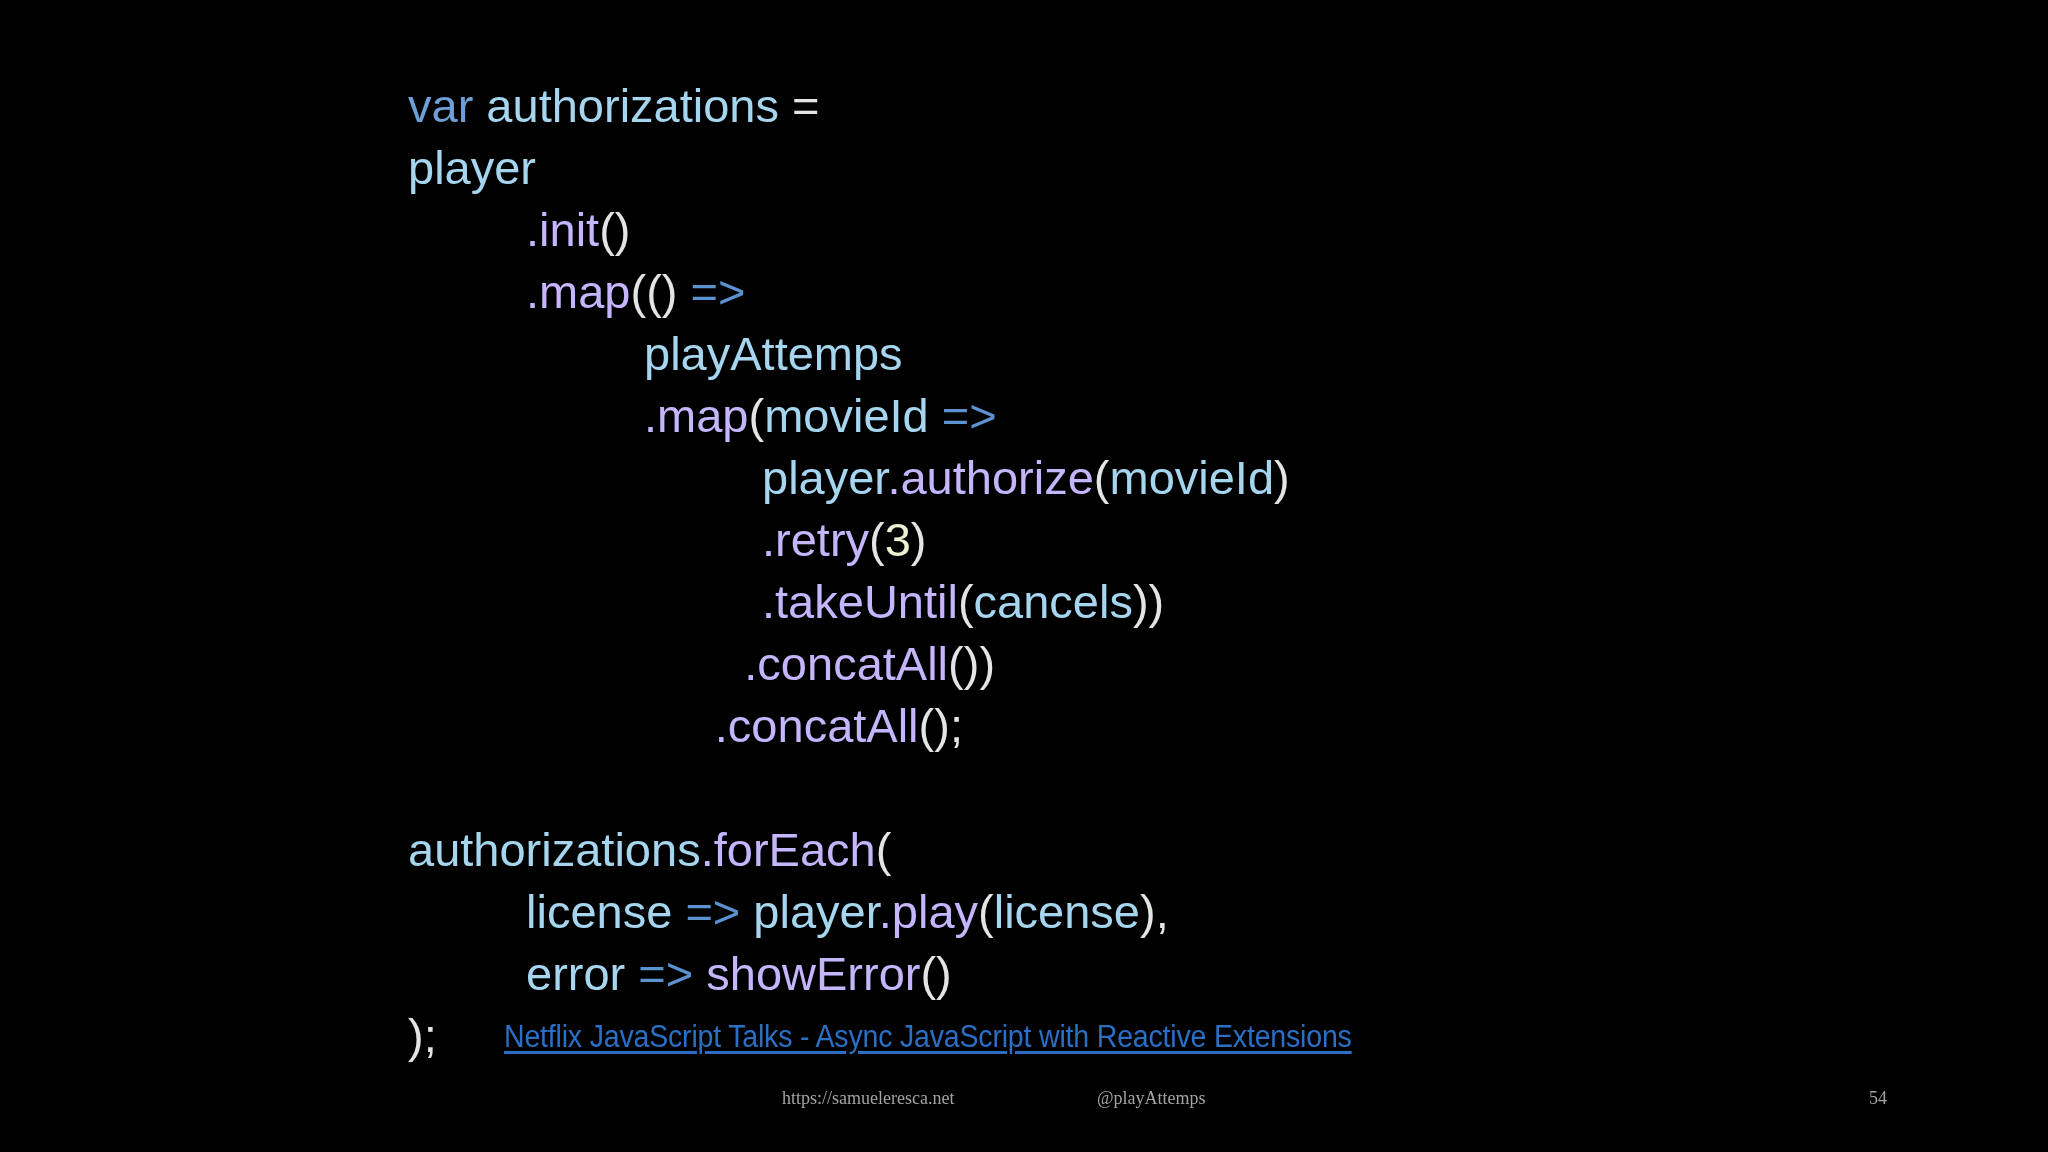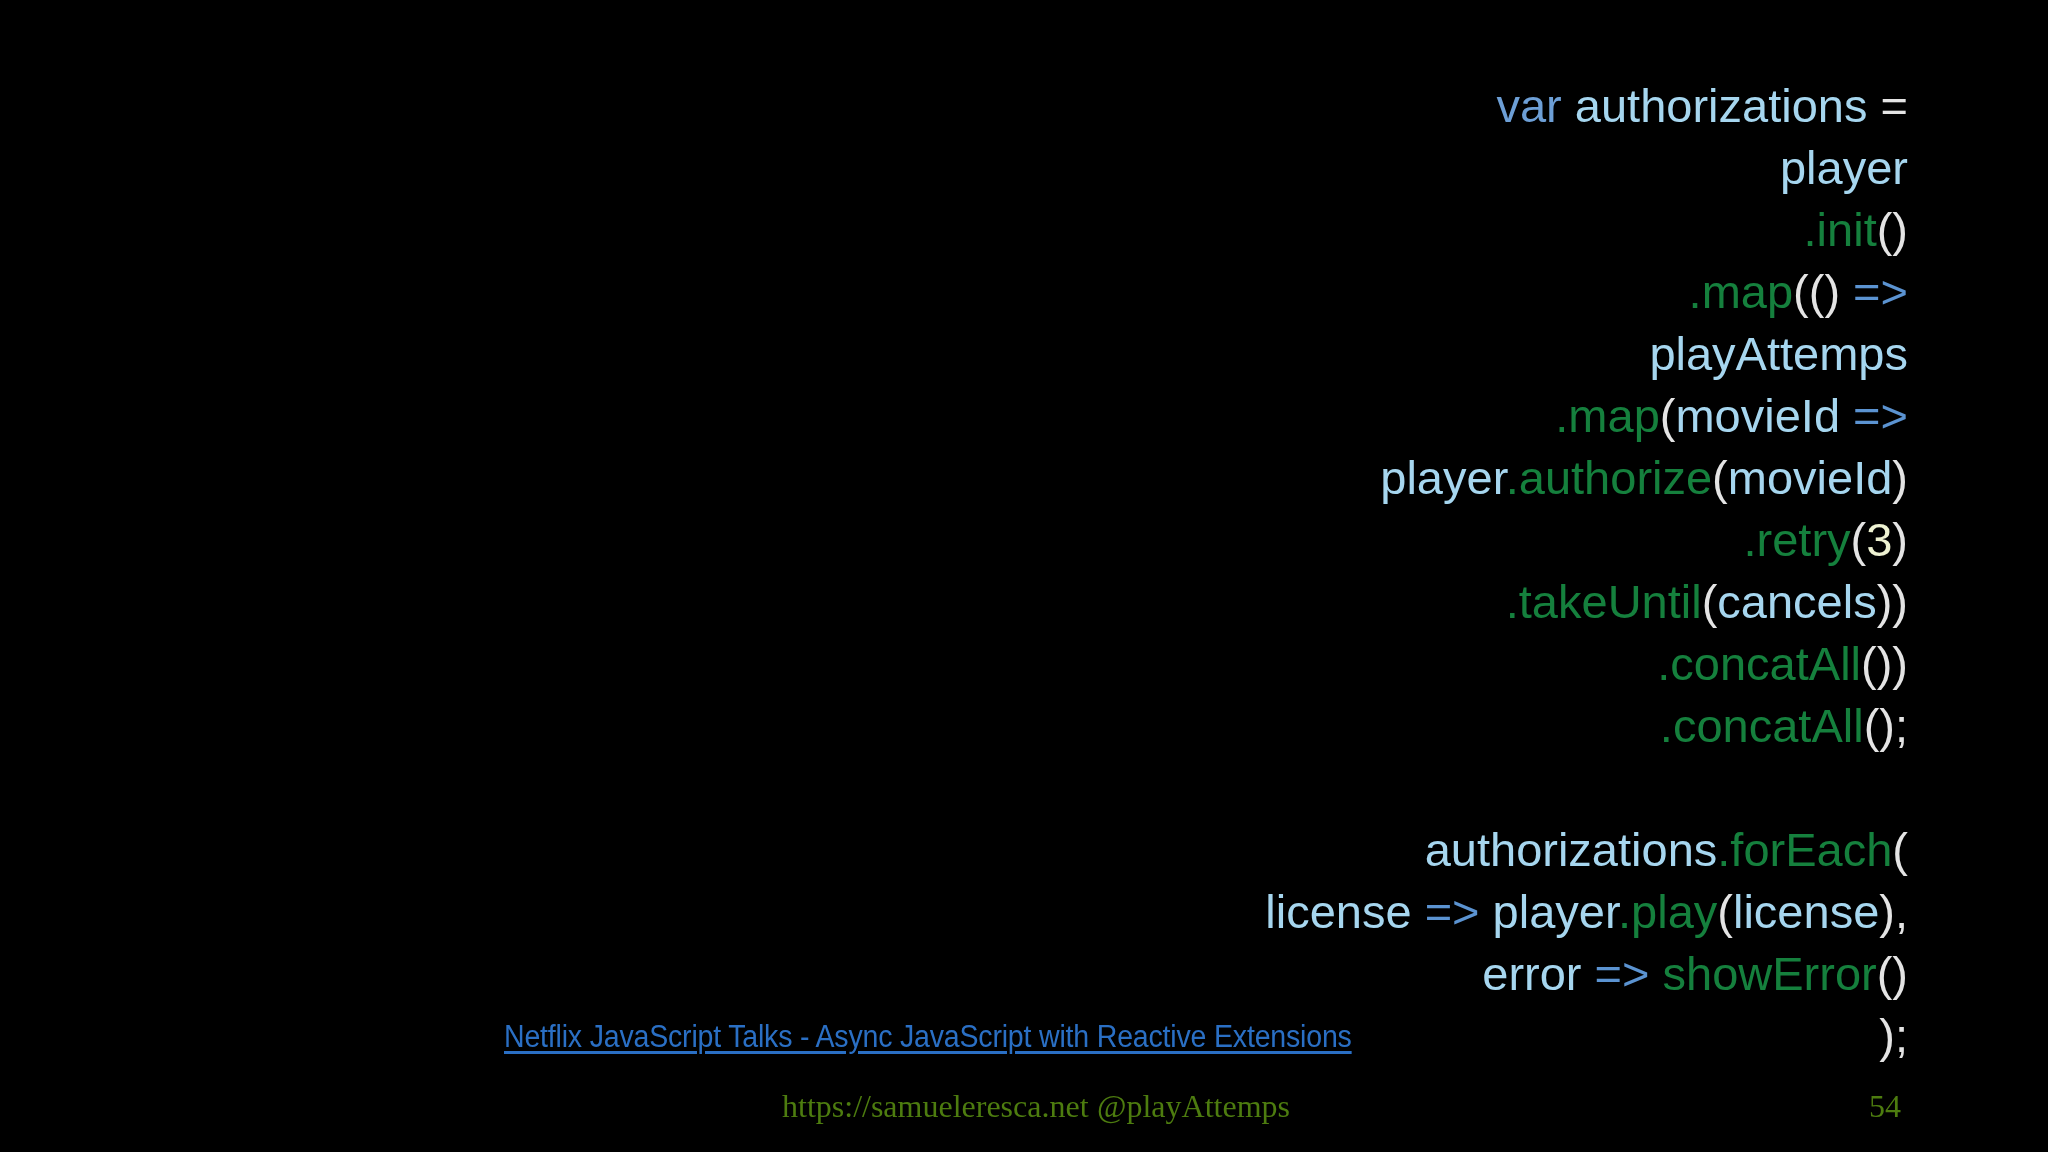--- a/index.html
+++ b/index.html
@@ -30,28 +30,27 @@
     font-family: "Liberation Sans", sans-serif;
     font-size: 47px;
     line-height: 62px;
     white-space: pre;
     letter-spacing: 0px;
   }
   .code-line {
     white-space: pre;
     display: block;
     height: 62px;
-    text-align: right;
   }
   .code-line.blank { height: 62px; }
 
   
   .tok-keyword { color: #6d9fd6; }
   .tok-ident   { color: #a6d6ef; }
-  .tok-method  { color: #15803d; }
+  .tok-method  { color: #c4b5fd; }
   .tok-punct   { color: #e4e4e4; }
   .tok-arrow   { color: #5b93d1; }
   .tok-num     { color: #eef2d2; }
 
   
   #source-link {
     position: absolute;
     left: 504px;
     top: 1019px;
     font-family: "Liberation Sans Narrow", "Liberation Sans", sans-serif;
@@ -70,22 +69,22 @@
   #footer {
     position: absolute;
     left: 0;
     top: 1082px;
     width: 2048px;
     height: 48px;
   }
   .footer-text {
     position: absolute;
     font-family: "Liberation Serif", serif;
-    font-size: 32px;
-    color: #4d7c0f;
+    font-size: 18px;
+    color: #a3a3a3;
     white-space: nowrap;
     letter-spacing: 0px;
   }
   #footer-site   { left: 782px;  top: 6px; }
   #footer-handle { left: 1097px; top: 6px; }
   #slide-number  { left: 1869px; top: 6px; font-family: "Liberation Serif", serif; }
 </style>
 </head>
 <body>
 

